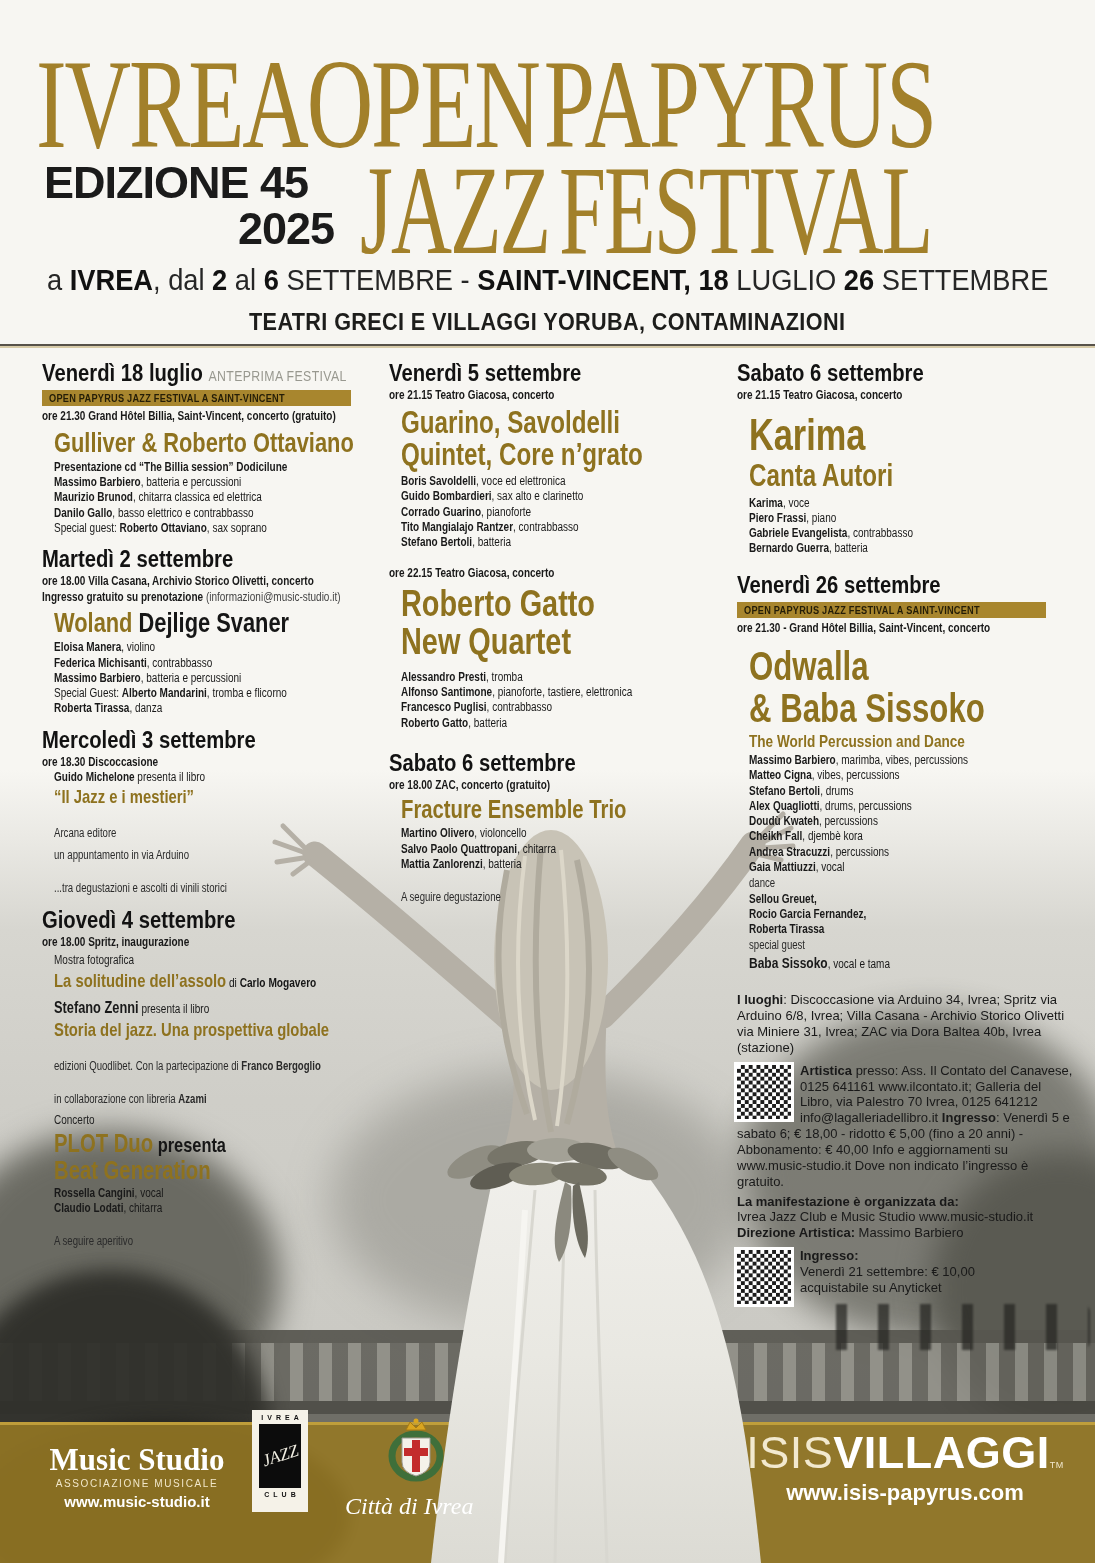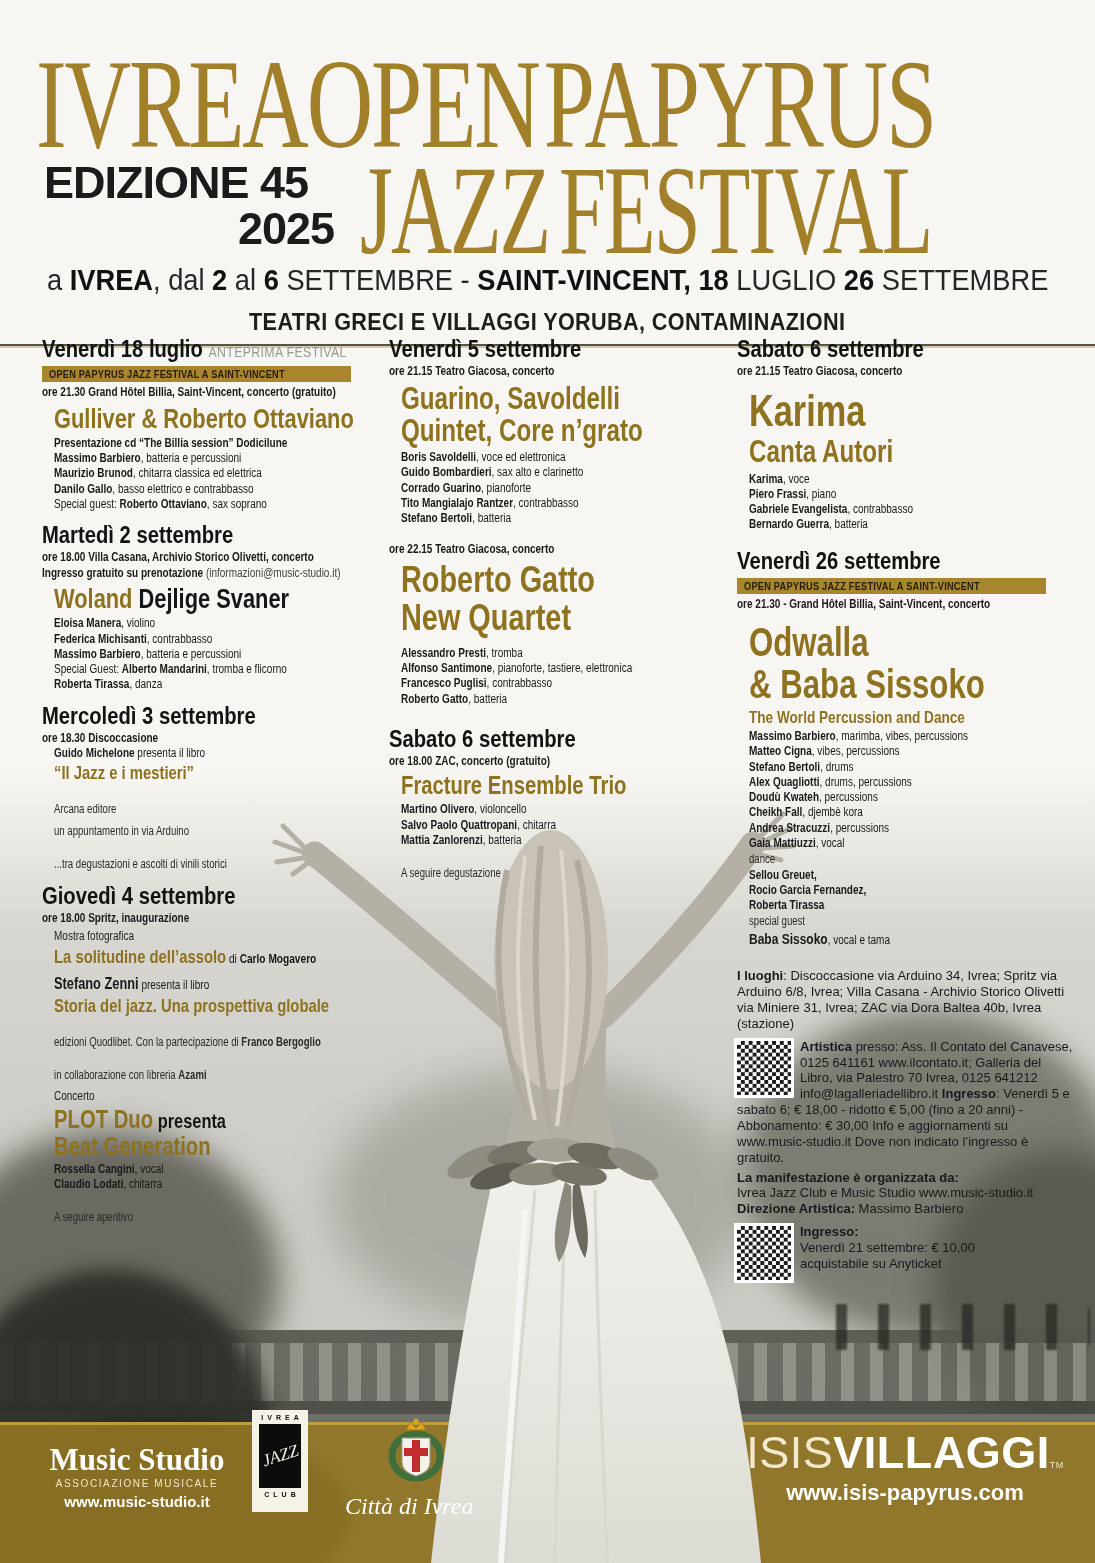--- a/index.html
+++ b/index.html
@@ -31,21 +31,21 @@
     transform:scaleX(.72);transform-origin:0 0;white-space:nowrap;}
   .title2{position:absolute;left:360px;top:146px;font-family:"Liberation Serif",serif;font-weight:400;
     font-size:128px;line-height:1;color:#a2802a;letter-spacing:-3px;word-spacing:-14px;
     transform:scaleX(.66);transform-origin:0 0;white-space:nowrap;}
   .edizione{position:absolute;left:44px;top:160px;width:292px;font-weight:700;font-size:45px;line-height:1.02;letter-spacing:-1px;color:#1b1b1b;}
   .edizione .yr{text-align:right;padding-right:2px;}
   .subtitle{position:absolute;left:0;top:264px;width:1095px;text-align:center;font-size:29px;color:#262626;}
   .subtitle b{color:#111;}
   .tagline{position:absolute;left:0;top:309px;width:1095px;text-align:center;font-size:23px;font-weight:700;color:#1d1d1b;letter-spacing:.4px;}
   .divider{position:absolute;left:0;top:344px;width:1095px;height:2px;background:#57524a;box-shadow:0 2px 0 rgba(201,185,138,.7);}
-  .col{position:absolute;top:337px;width:336px;}
+  .col{position:absolute;top:361px;width:336px;}
   #col1{left:42px;} #col2{left:389px;} #col3{left:737px;}
   .ev{margin-bottom:11px;}
   .day{font-size:23px;font-weight:700;line-height:1.05;margin-bottom:3px;color:#121212;}
   .day-note{font-size:14px;font-weight:400;color:#98988f;letter-spacing:.4px;}
   .badge{display:inline-block;background:#a8862e;color:#241d07;font-weight:700;font-size:11.5px;
     padding:2px 7px 2px;letter-spacing:.3px;margin:1px 0 3px;}
   .venue{font-size:12.5px;font-weight:700;line-height:1.24;color:#191919;}
   .venue .lt{font-weight:400;color:#444;}
   .ind{padding-left:12px;}
   .hl{font-weight:700;line-height:1.04;margin:3px 0 3px;}
@@ -309,21 +309,21 @@
           <div class="person"><span class="cond"><b>Roberta Tirassa</b></span></div>
           <div class="note" style="margin:1px 0 0;"><span class="cond">special guest</span></div>
           <div class="person" style="font-size:15px;"><span class="cond"><b>Baba Sissoko</b><span style="font-size:12.5px;">, vocal e tama</span></span></div>
         </div>
       </div>
 
       <div class="info">
         <p><b>I luoghi</b><span>: Discoccasione via Arduino 34, Ivrea; Spritz via Arduino 6/8, Ivrea; Villa Casana - Archivio Storico Olivetti via Miniere 31, Ivrea; ZAC via Dora Baltea 40b, Ivrea (stazione)</span></p>
         <div class="qrblock">
           <div class="qr"></div>
-          <b>Artistica</b><span> presso: Ass. Il Contato del Canavese, 0125 641161 www.ilcontato.it; Galleria del Libro, via Palestro 70 Ivrea, 0125 641212 info@lagalleriadellibro.it </span><b>Ingresso</b><span>: Venerdì 5 e sabato 6; € 18,00 - ridotto € 5,00 (fino a 20 anni) - Abbonamento: € 30,00 Info e aggiornamenti su www.music-studio.it Dove non indicato l’ingresso è gratuito.</span>
+          <b>Artistica</b><span> presso: Ass. Il Contato del Canavese, 0125 641161 www.ilcontato.it; Galleria del Libro, via Palestro 70 Ivrea, 0125 641212 info@lagalleriadellibro.it </span><b>Ingresso</b><span>: Venerdì 5 e sabato 6; € 18,00 - ridotto € 5,00 (fino a 20 anni) - Abbonamento: € 40,00 Info e aggiornamenti su www.music-studio.it Dove non indicato l’ingresso è gratuito.</span>
         </div>
         <p style="margin-top:4px;">
           <b>La manifestazione è organizzata da:</b><br>
           <span>Ivrea Jazz Club e Music Studio www.music-studio.it</span><br>
           <b>Direzione Artistica:</b><span> Massimo Barbiero</span>
         </p>
         <div class="qrblock">
           <div class="qr"></div>
           <b>Ingresso:</b><br>
           <span>Venerdì 21 settembre: € 10,00</span><br>

